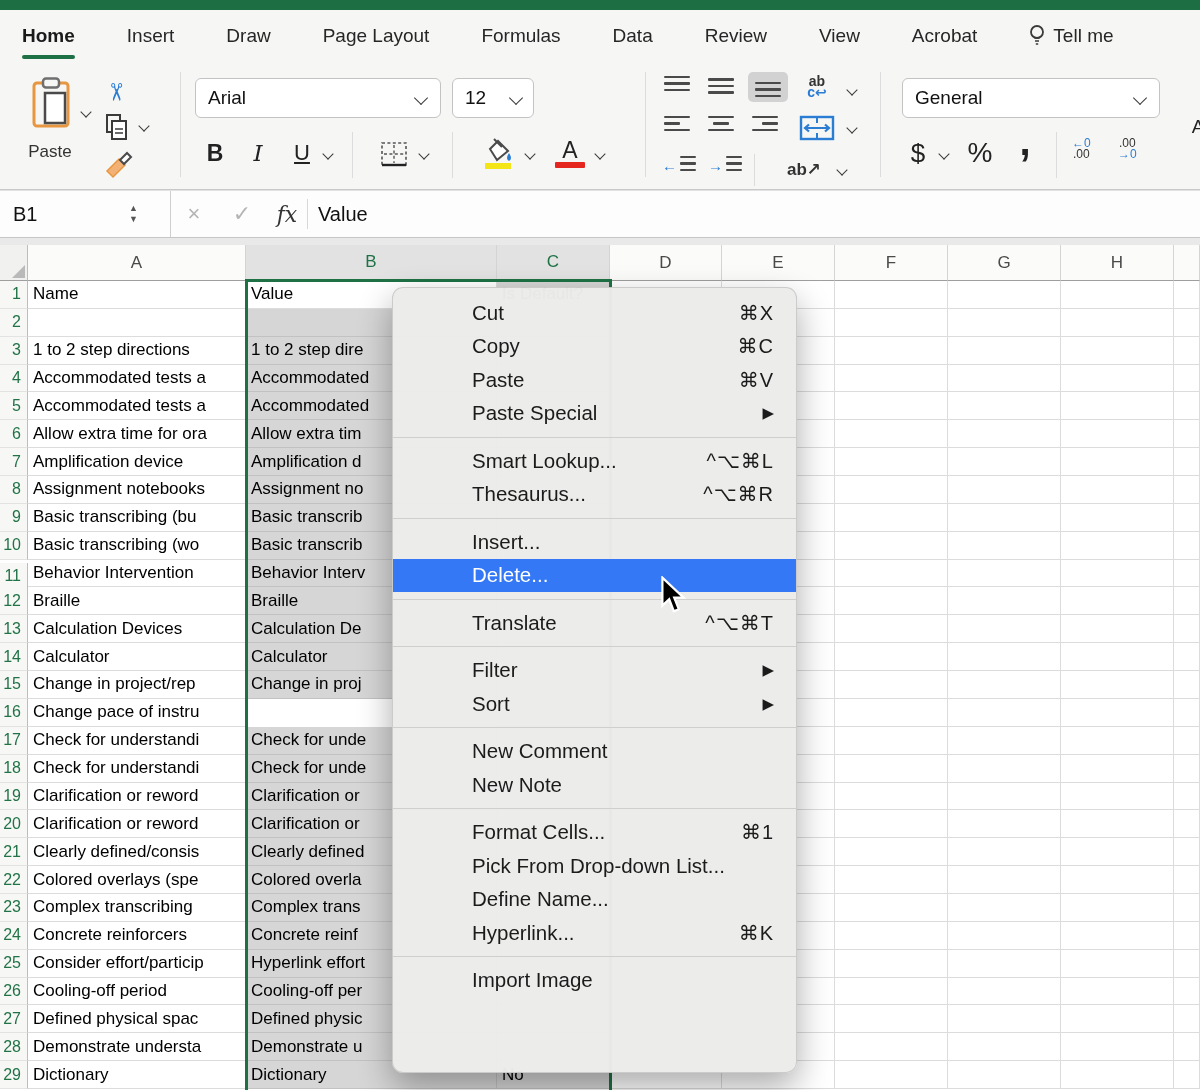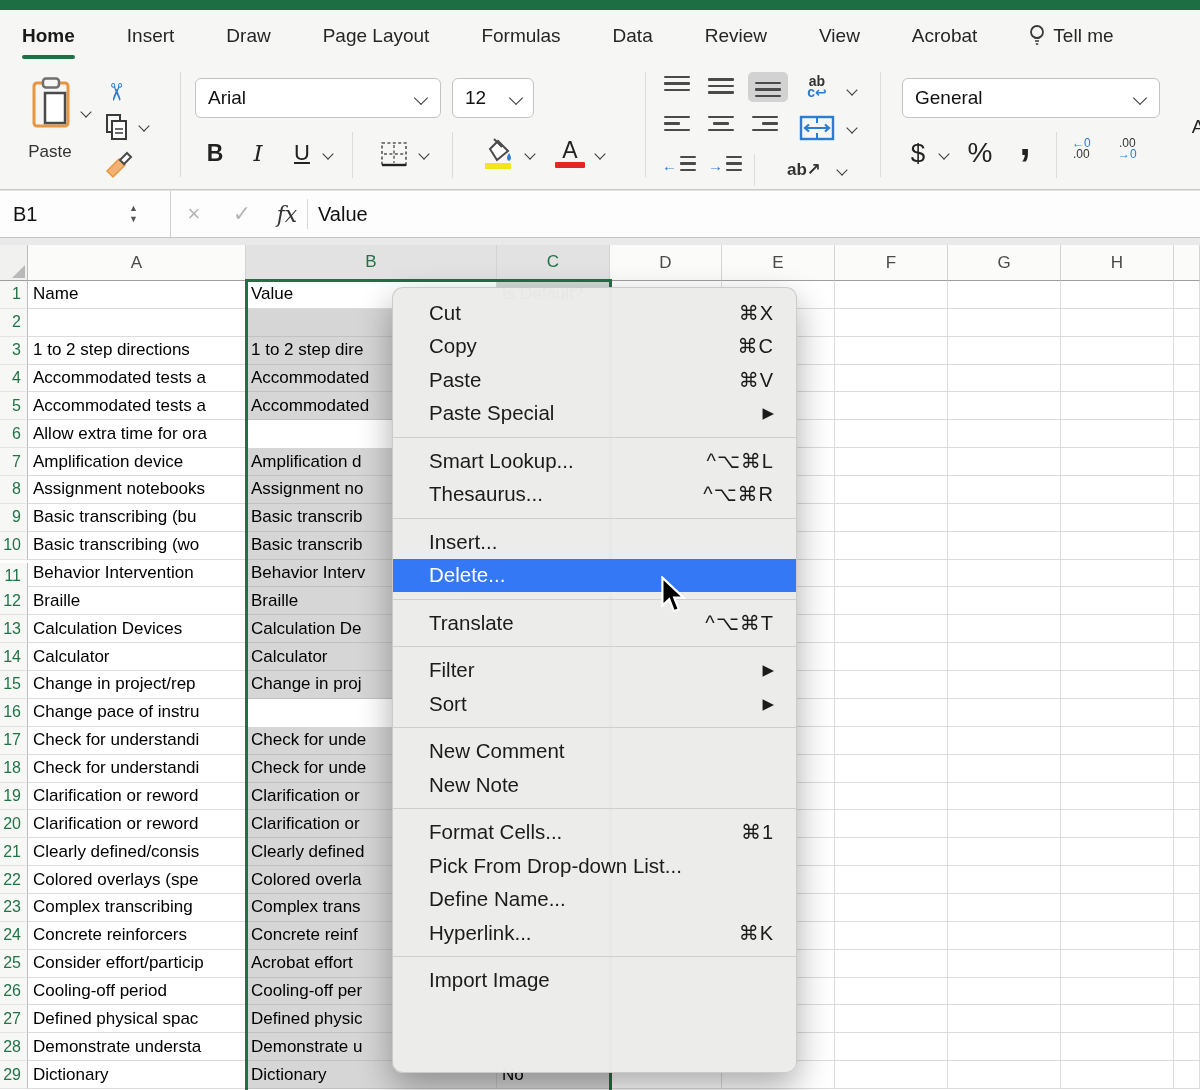--- a/index.html
+++ b/index.html
@@ -56,21 +56,21 @@
   .cell{position:absolute;box-sizing:border-box;border-right:1px solid #dcdcdc;border-bottom:1px solid #dcdcdc;
         display:flex;align-items:center;padding-left:5px;font-size:17px;color:#000;white-space:nowrap;overflow:hidden;background:#fff;}
   .cell.selgray{background:#d6d6d6;border-right:1px solid #c2c2c2;border-bottom:1px solid #c2c2c2;}
   .cell.active{background:#fff;}
   .selb{position:absolute;background:#1e7145;z-index:5;}
   
   .menu{position:absolute;left:392px;top:287px;width:405px;height:786px;background:rgba(236,236,235,0.98);
         border:1px solid rgba(0,0,0,0.14);border-radius:11px;box-shadow:0 14px 34px rgba(0,0,0,0.33);
         box-sizing:border-box;padding:8px 0;z-index:50;}
   .mi{height:33.5px;display:flex;align-items:center;padding:0 22px 0 36px;font-size:20.5px;color:#1b1b1b;}
-  .mi .lbl{flex:1;}
+  .mi .lbl{flex:1;margin-left:43px;}
   .mi .sc{font-size:20px;color:#1b1b1b;letter-spacing:1px;}
   .mi .arrow{font-size:15px;color:#1b1b1b;}
   .mi.hl{background:#3478f6;color:#fff;}
   .mi.hl .lbl{color:#fff;}
   .mdiv{height:1px;background:#cfcfce;margin:6.5px 0;}
   .cursor{position:absolute;left:660px;top:576px;z-index:60;}
 </style>
 </head>
 <body>
 
@@ -398,20 +398,21 @@
       <div class="cell selgray" style="left: 246px; top: 111.448px; width: 251px; height: 27.862px;">Accommodated</div>
       <div class="cell selgray" style="left: 497px; top: 111.448px; width: 113px; height: 27.862px;"></div>
       <div class="cell" style="left: 610px; top: 111.448px; width: 112px; height: 27.862px;"></div>
       <div class="cell" style="left: 722px; top: 111.448px; width: 113px; height: 27.862px;"></div>
       <div class="cell" style="left: 835px; top: 111.448px; width: 113px; height: 27.862px;"></div>
       <div class="cell" style="left: 948px; top: 111.448px; width: 113px; height: 27.862px;"></div>
       <div class="cell" style="left: 1061px; top: 111.448px; width: 113px; height: 27.862px;"></div>
       <div class="cell" style="left: 1174px; top: 111.448px; width: 26px; height: 27.862px;"></div>
       <div class="rnum" style="top: 139.31px; height: 27.862px;">6</div>
       <div class="cell" style="left: 28px; top: 139.31px; width: 218px; height: 27.862px;">Allow extra time for ora</div>
+      <div class="cell selgray" style="left: 246px; top: 139.31px; width: 251px; height: 27.862px;">Allow extra tim</div>
       <div class="cell selgray" style="left: 497px; top: 139.31px; width: 113px; height: 27.862px;"></div>
       <div class="cell" style="left: 610px; top: 139.31px; width: 112px; height: 27.862px;"></div>
       <div class="cell" style="left: 722px; top: 139.31px; width: 113px; height: 27.862px;"></div>
       <div class="cell" style="left: 835px; top: 139.31px; width: 113px; height: 27.862px;"></div>
       <div class="cell" style="left: 948px; top: 139.31px; width: 113px; height: 27.862px;"></div>
       <div class="cell" style="left: 1061px; top: 139.31px; width: 113px; height: 27.862px;"></div>
       <div class="cell" style="left: 1174px; top: 139.31px; width: 26px; height: 27.862px;"></div>
       <div class="rnum" style="top: 167.172px; height: 27.862px;">7</div>
       <div class="cell" style="left: 28px; top: 167.172px; width: 218px; height: 27.862px;">Amplification device</div>
       <div class="cell selgray" style="left: 246px; top: 167.172px; width: 251px; height: 27.862px;">Amplification d</div>
@@ -586,21 +587,21 @@
       <div class="cell selgray" style="left: 246px; top: 640.826px; width: 251px; height: 27.862px;">Concrete reinf</div>
       <div class="cell selgray" style="left: 497px; top: 640.826px; width: 113px; height: 27.862px;"></div>
       <div class="cell" style="left: 610px; top: 640.826px; width: 112px; height: 27.862px;"></div>
       <div class="cell" style="left: 722px; top: 640.826px; width: 113px; height: 27.862px;"></div>
       <div class="cell" style="left: 835px; top: 640.826px; width: 113px; height: 27.862px;"></div>
       <div class="cell" style="left: 948px; top: 640.826px; width: 113px; height: 27.862px;"></div>
       <div class="cell" style="left: 1061px; top: 640.826px; width: 113px; height: 27.862px;"></div>
       <div class="cell" style="left: 1174px; top: 640.826px; width: 26px; height: 27.862px;"></div>
       <div class="rnum" style="top: 668.688px; height: 27.862px;">25</div>
       <div class="cell" style="left: 28px; top: 668.688px; width: 218px; height: 27.862px;">Consider effort/particip</div>
-      <div class="cell selgray" style="left: 246px; top: 668.688px; width: 251px; height: 27.862px;">Acrobat effort</div>
+      <div class="cell selgray" style="left: 246px; top: 668.688px; width: 251px; height: 27.862px;">Hyperlink effort</div>
       <div class="cell selgray" style="left: 497px; top: 668.688px; width: 113px; height: 27.862px;"></div>
       <div class="cell" style="left: 610px; top: 668.688px; width: 112px; height: 27.862px;"></div>
       <div class="cell" style="left: 722px; top: 668.688px; width: 113px; height: 27.862px;"></div>
       <div class="cell" style="left: 835px; top: 668.688px; width: 113px; height: 27.862px;"></div>
       <div class="cell" style="left: 948px; top: 668.688px; width: 113px; height: 27.862px;"></div>
       <div class="cell" style="left: 1061px; top: 668.688px; width: 113px; height: 27.862px;"></div>
       <div class="cell" style="left: 1174px; top: 668.688px; width: 26px; height: 27.862px;"></div>
       <div class="rnum" style="top: 696.55px; height: 27.862px;">26</div>
       <div class="cell" style="left: 28px; top: 696.55px; width: 218px; height: 27.862px;">Cooling-off period</div>
       <div class="cell selgray" style="left: 246px; top: 696.55px; width: 251px; height: 27.862px;">Cooling-off per</div>

